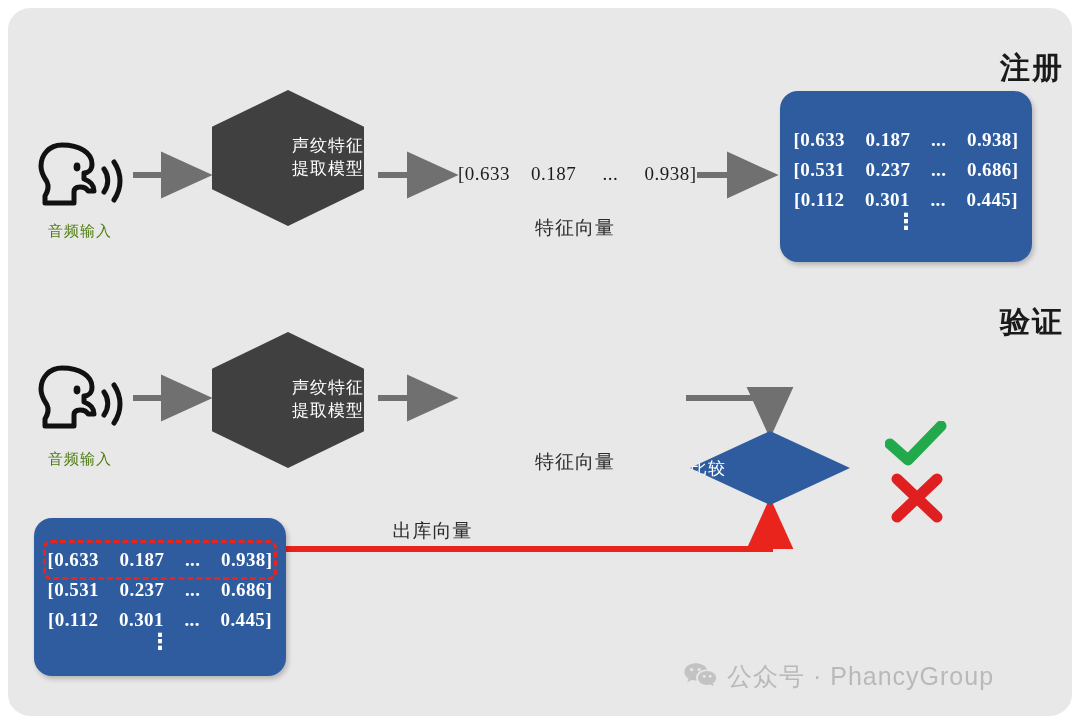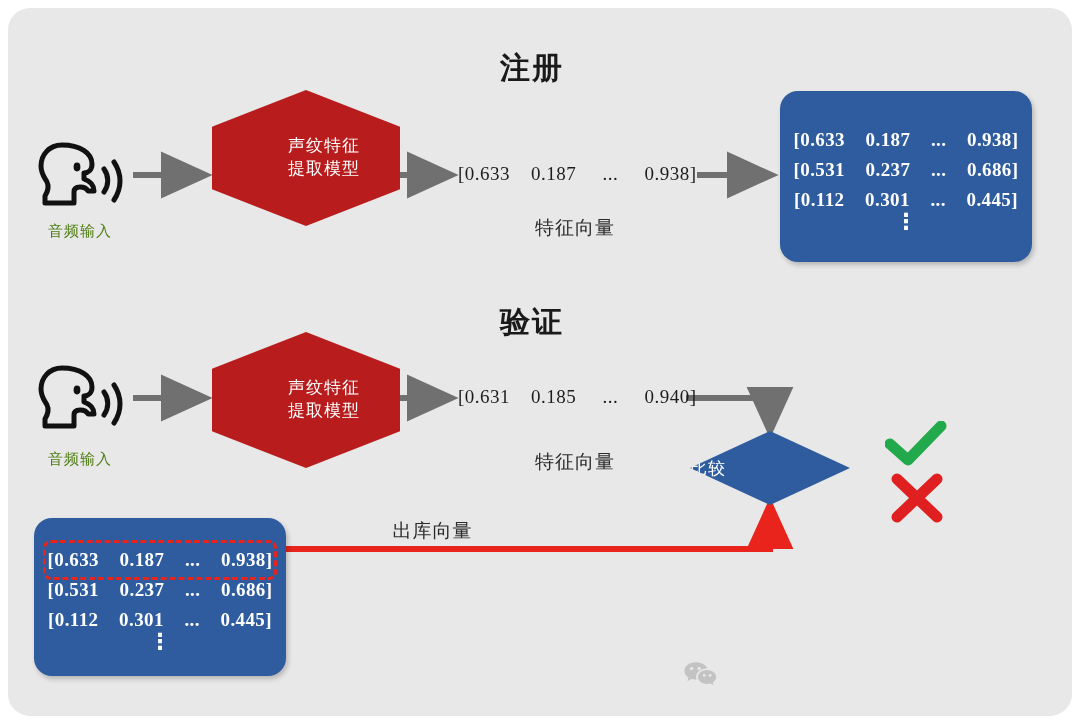--- a/index.html
+++ b/index.html
@@ -29,46 +29,45 @@
     border-radius: 22px;
   }
   .abs { position: absolute; }
 
   
   .section-title {
     font-size: 30px;
     font-weight: bold;
     color: #1a1a1a;
     letter-spacing: 2px;
-    text-align: center;
+    text-align: right;
     white-space: nowrap;
   }
 
   
   .speaker-icon { width: 100px; height: 80px; }
 
   .io-label {
     font-size: 15px;
     color: #4d7c0f;
     text-align: center;
     white-space: nowrap;
     letter-spacing: 1px;
   }
 
   
   .hexagon {
     width: 152px;
     height: 136px;
-    background: #b91c1c;
+    background: #404040;
     clip-path: polygon(50% 0%, 100% 27%, 100% 73%, 50% 100%, 0% 73%, 0% 27%);
     display: flex;
     align-items: center;
-    justify-content: center;
+    justify-content: flex-end;
     filter: drop-shadow(2px 3px 3px rgba(0,0,0,0.25));
-    padding-left: 36px;
   }
   .hexagon .hex-label {
     color: #ffffff;
     font-size: 17px;
     line-height: 1.35;
     text-align: center;
     letter-spacing: 1px;
     white-space: pre-line;
   }
 
@@ -224,21 +223,20 @@
       <path d="M84 29 C92 41 92 55 84 67" fill="none" stroke="#111111" stroke-width="5" stroke-linecap="round"></path>
     </svg>
   </div>
   <div class="abs io-label" style="left:20px;top:450px;width:120px;">音频输入</div>
 
   <div class="abs hexagon" style="left:212px;top:332px;">
     <div class="hex-label">声纹特征
 提取模型</div>
   </div>
 
-  <div class="abs vector-text" style="left:458px;top:386px;">[0.631    0.185     ...     0.940]</div>
   <div class="abs caption" style="left:455px;top:449px;width:240px;">特征向量</div>
 
   <div class="abs diamond" style="left:690px;top:431px;">
     <div class="dm-label">比较</div>
   </div>
 
   <div class="abs" style="left:885px;top:421px;">
     <svg width="62" height="46" viewBox="0 0 62 46">
       <path d="M5 23 L23 39 L56 5" fill="none" stroke="#21a94b" stroke-width="11" stroke-linecap="round" stroke-linejoin="round"></path>
     </svg>
@@ -266,14 +264,15 @@
                  C9.7 19.4 11 19.6 12.4 19.6 C12.8 19.6 13.2 19.6 13.6 19.5 C13.3 18.7 13.1 17.8 13.1 16.9
                  C13.1 12.3 17.7 8.6 23.3 8.6 C23.6 8.6 23.9 8.6 24.2 8.6 C23.1 4.9 18.3 2.2 12.4 2.2 Z" fill="#c3c3c3"></path>
         <circle cx="8.6" cy="8.6" r="1.7" fill="#e8e8e8"></circle>
         <circle cx="16.2" cy="8.6" r="1.7" fill="#e8e8e8"></circle>
         <path d="M33.2 16.9 C33.2 13 29.1 9.9 24.1 9.9 C19.1 9.9 15 13 15 16.9 C15 20.8 19.1 23.9 24.1 23.9
                  C25.2 23.9 26.3 23.8 27.3 23.5 L30.7 25.2 L29.8 22.3 C31.9 21 33.2 19.1 33.2 16.9 Z" fill="#c3c3c3"></path>
         <circle cx="21.2" cy="15.3" r="1.4" fill="#e8e8e8"></circle>
         <circle cx="27.2" cy="15.3" r="1.4" fill="#e8e8e8"></circle>
       </svg>
     </span>
+    <span class="wm-text">公众号 · PhancyGroup</span>
   </div>
 </div>
 
 </body></html>

